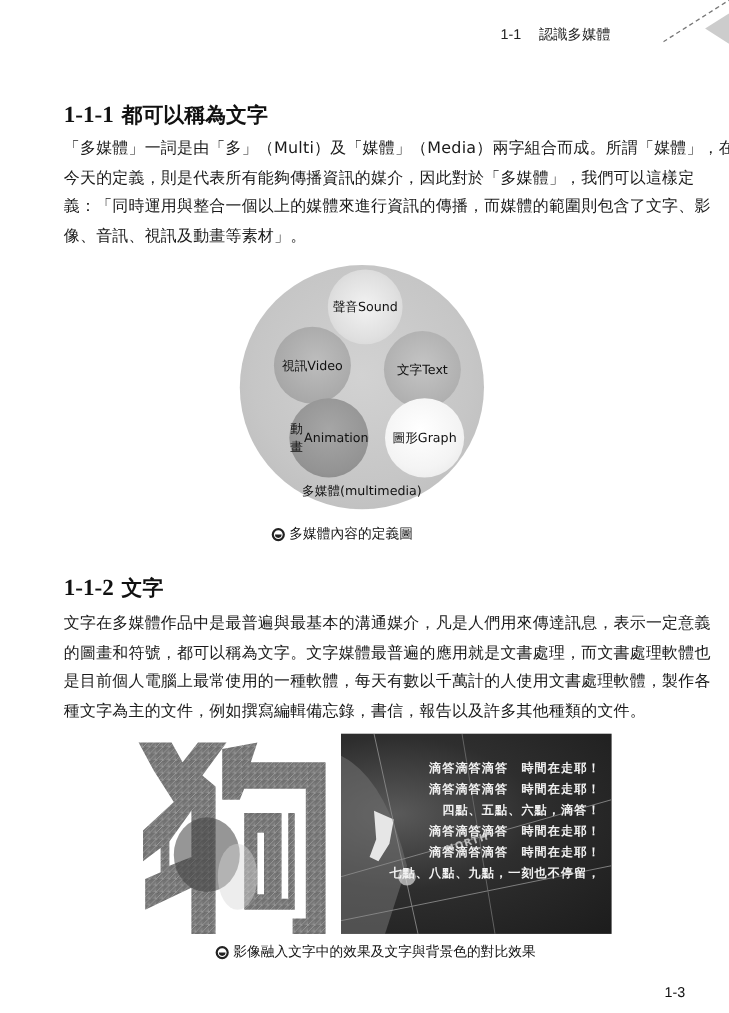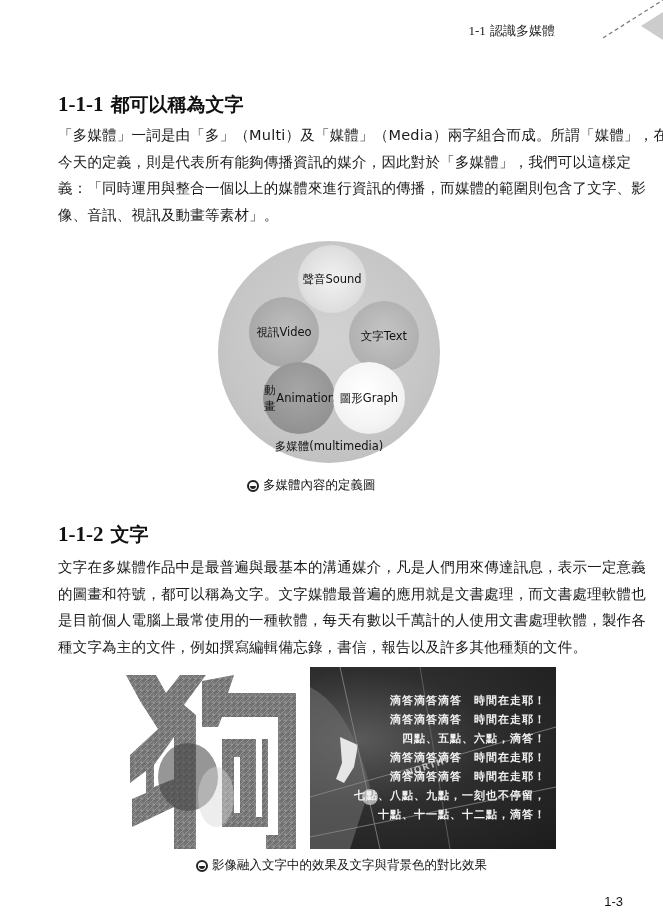--- a/index.html
+++ b/index.html
@@ -1,45 +1,45 @@
 <!DOCTYPE html>
 <html><head>
 <meta charset="utf-8">
 <style>
   * { margin: 0; padding: 0; box-sizing: border-box; }
   html, body { width: 663px; height: 921px; background: #ffffff; overflow: hidden; }
   body { position: relative; font-family: "DejaVu Sans", "Liberation Sans", sans-serif; color: #1a1a1a; }
 
   .header { position: absolute; top: 22px; right: 108px; font-size: 13px; color: #222; white-space: nowrap; }
-  .header .num { margin-right: 0; font-family: Liberation Serif, serif; }
+  .header .num { margin-right: 12px; font-family: Liberation Sans, sans-serif; }
   .corner { position: absolute; top: 0; right: 0; width: 60px; height: 40px; }
 
   h2.sec { position: absolute; left: 58px; font-family: "DejaVu Serif", "Liberation Serif", serif; font-size: 19px; font-weight: bold; color: #111; white-space: nowrap; }
   h2.sec .secnum { font-family: "Liberation Serif", serif; font-size: 21px; margin-right: 7px; }
 
   .para { position: absolute; left: 58px; width: 560px; font-size: 14.5px; line-height: 26.5px; color: #1a1a1a; letter-spacing: 0.2px; }
   .para .line { display: block; white-space: nowrap; }
 
   .diagram { position: absolute; left: 218px; top: 241px; width: 222px; height: 222px; border-radius: 50%;
     background: radial-gradient(circle at 50% 45%, #d2d2d2 0%, #c6c6c6 60%, #b8b8b8 100%); }
   .ball { position: absolute; border-radius: 50%; display: flex; flex-direction: row; align-items: center; justify-content: center; text-align: center; font-size: 11.5px; line-height: 16px; color: #111; }
   .ball.sound { left: 80px; top: 4px; width: 68px; height: 68px; background: radial-gradient(circle at 50% 50%, #f2f2f2 0%, #e0e0e0 60%, #cfcfcf 100%); }
   .ball.video { left: 31px; top: 56px; width: 70px; height: 70px; background: radial-gradient(circle at 55% 45%, #bdbdbd 0%, #a8a8a8 70%, #979797 100%); }
   .ball.text { left: 131px; top: 60px; width: 70px; height: 70px; background: radial-gradient(circle at 50% 45%, #c4c4c4 0%, #b0b0b0 70%, #9d9d9d 100%); }
   .ball.anim { left: 45px; top: 121px; width: 72px; height: 72px; background: radial-gradient(circle at 50% 40%, #a6a6a6 0%, #939393 70%, #828282 100%); }
-  .ball.graph { left: 115px; top: 121px; width: 72px; height: 72px; background: radial-gradient(circle at 45% 40%, #ffffff 0%, #f4f4f4 60%, #e4e4e4 100%); }
+  .ball.graph { left: 132px; top: 121px; width: 72px; height: 72px; background: radial-gradient(circle at 45% 40%, #ffffff 0%, #f4f4f4 60%, #e4e4e4 100%); }
   .diagram .outer-label { position: absolute; left: 0; width: 100%; top: 198px; text-align: center; font-size: 11.5px; color: #111; }
 
   .caption { position: absolute; font-size: 12.5px; color: #111; white-space: nowrap; display: flex; align-items: center; }
   .cap-icon { display: inline-block; width: 12px; height: 12px; border: 2px solid #222; border-radius: 50%; margin-right: 4px; position: relative; }
   .cap-icon::after { content: ""; position: absolute; left: 1px; right: 1px; bottom: 1px; height: 3px; background: #222; border-radius: 0 0 3px 3px; }
 
   .dog { position: absolute; left: 118px; top: 667px; width: 186px; height: 182px; }
   .dark { position: absolute; left: 310px; top: 667px; width: 246px; height: 182px; background: radial-gradient(ellipse at 20% 40%, #5a5a5a 0%, #2e2e2e 45%, #1c1c1c 100%); overflow: hidden; }
-  .dark .poem { position: absolute; right: 10px; top: 24px; text-align: right; font-family: Liberation Serif, serif; color: #f2f2f2; font-size: 11px; line-height: 19px; font-weight: bold; letter-spacing: 1px; }
+  .dark .poem { position: absolute; right: 10px; top: 24px; text-align: right; font-family: Liberation Mono, monospace; color: #f2f2f2; font-size: 11px; line-height: 19px; font-weight: bold; letter-spacing: 1px; }
   .dark .poem .pl { display: block; white-space: nowrap; }
   .dark .north { position: absolute; left: 95px; top: 95px; font-size: 9px; color: #bbb; transform: rotate(-18deg); letter-spacing: 1px; font-weight: bold; }
 
   .pagenum { position: absolute; right: 40px; top: 894px; font-size: 13px; color: #111; font-family: "Liberation Sans", sans-serif; }
 </style>
 </head>
 <body>
 
 <div class="header">
   <span class="num">1-1</span>
@@ -134,21 +134,20 @@
     <circle cx="60" cy="130" r="8" fill="#dcdcdc" opacity="0.7"></circle>
   </svg>
   <div class="north">NORTH</div>
   <div class="poem">
     <span class="pl">滴答滴答滴答　時間在走耶！</span>
     <span class="pl">滴答滴答滴答　時間在走耶！</span>
     <span class="pl">四點、五點、六點，滴答！</span>
     <span class="pl">滴答滴答滴答　時間在走耶！</span>
     <span class="pl">滴答滴答滴答　時間在走耶！</span>
     <span class="pl">七點、八點、九點，一刻也不停留，</span>
-    <span class="pl">十點、十一點、十二點，滴答！</span>
   </div>
 </div>
 
 <div class="caption" style="left:196px; top:857px;">
   <span class="cap-icon"></span>
   <span>影像融入文字中的效果及文字與背景色的對比效果</span>
 </div>
 
 <div class="pagenum">1-3</div>
 

